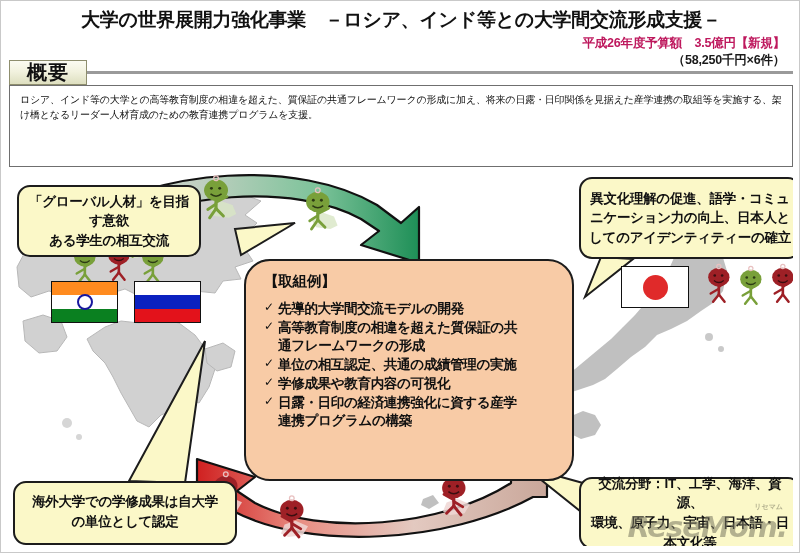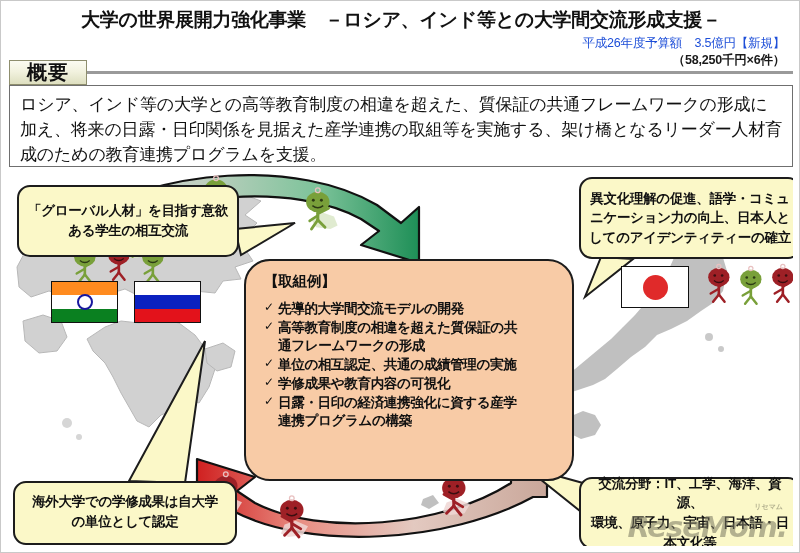--- a/index.html
+++ b/index.html
@@ -20,21 +20,21 @@
   
   .title{
     position:absolute;left:0;top:6px;width:800px;
     text-align:center;
     font-size:19px;font-weight:bold;color:#111111;
     letter-spacing:-0.3px;
     white-space:nowrap;
   }
   .budget1{
     position:absolute;right:14px;top:34px;
-    font-size:12.5px;font-weight:normal;color:#1d4ed8;
+    font-size:12.5px;font-weight:bold;color:#be185d;
     letter-spacing:-0.2px;white-space:nowrap;
   }
   .budget2{
     position:absolute;right:14px;top:51px;
     font-size:12.5px;font-weight:bold;color:#1a1a1a;
     letter-spacing:-0.2px;white-space:nowrap;
   }
 
   
   .tab{
@@ -52,21 +52,21 @@
     background:#9a9a9a;
   }
 
   
   .summary{
     position:absolute;left:8px;top:84px;width:784px;height:82px;
     box-sizing:border-box;
     border:1.5px solid #6f6f6f;
     background:#ffffff;
     padding:7px 10px 0 10px;
-    font-size:17px;line-height:1.47;color:#111;
+    font-size:10px;line-height:1.47;color:#111;
     letter-spacing:-0.2px;
   }
 
   
   .stage{
     position:absolute;left:8px;top:170px;width:784px;height:375px;
     overflow:hidden;
   }
 
   .maps{position:absolute;inset:0;}
@@ -79,21 +79,21 @@
     border-radius:13px;
     box-sizing:border-box;
     display:flex;align-items:center;justify-content:center;
     text-align:center;
     font-size:13.5px;line-height:1.45;color:#111;
     font-weight:bold;
     letter-spacing:-0.3px;
     padding:4px 7px;
     z-index:6;
   }
-  #bubble-tl{left:8px;top:14px;width:222px;height:72px;}
+  #bubble-tl{left:8px;top:14px;width:184px;height:72px;}
   #bubble-bl{left:4px;top:310px;width:224px;height:64px;font-family:Liberation Mono, monospace;}
   #bubble-tr{left:570px;top:6px;width:222px;height:82px;}
   #bubble-br{left:570px;top:306px;width:222px;height:72px;}
 
   
   .panel{
     position:absolute;left:235px;top:88px;width:330px;height:222px;
     box-sizing:border-box;
     background:#f8cba6;
     border:2.5px solid #1c1c1c;

